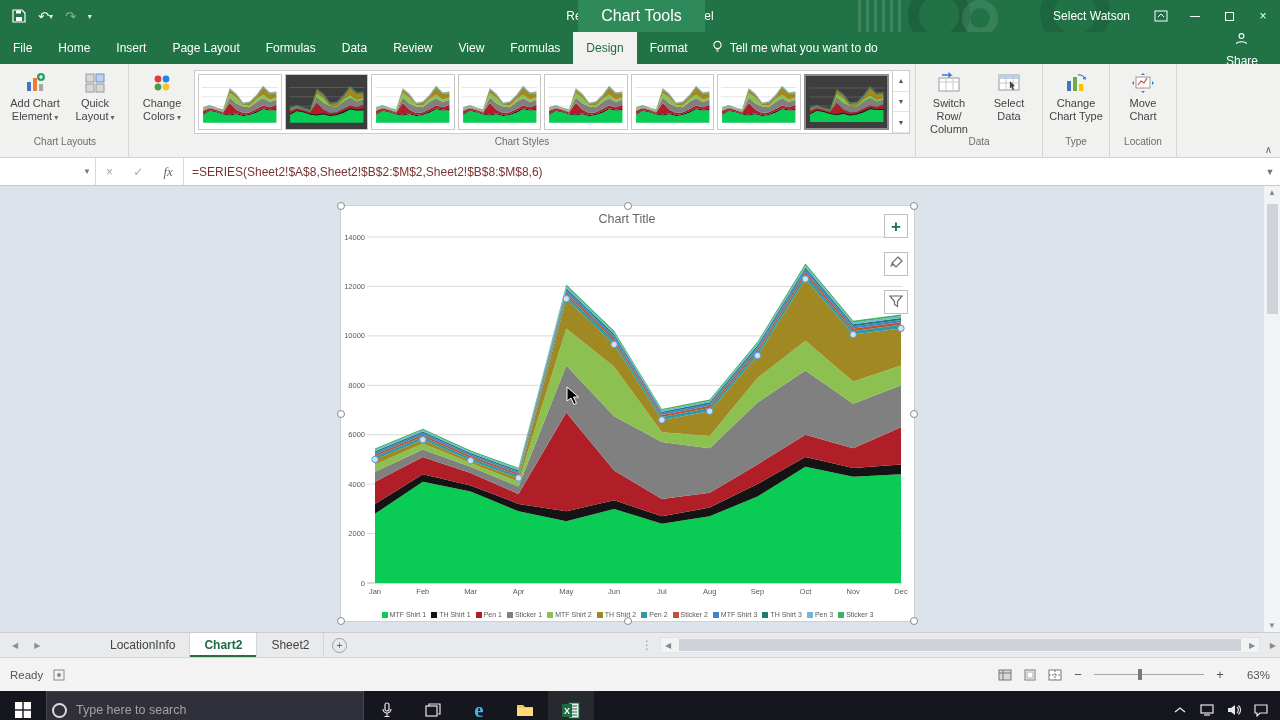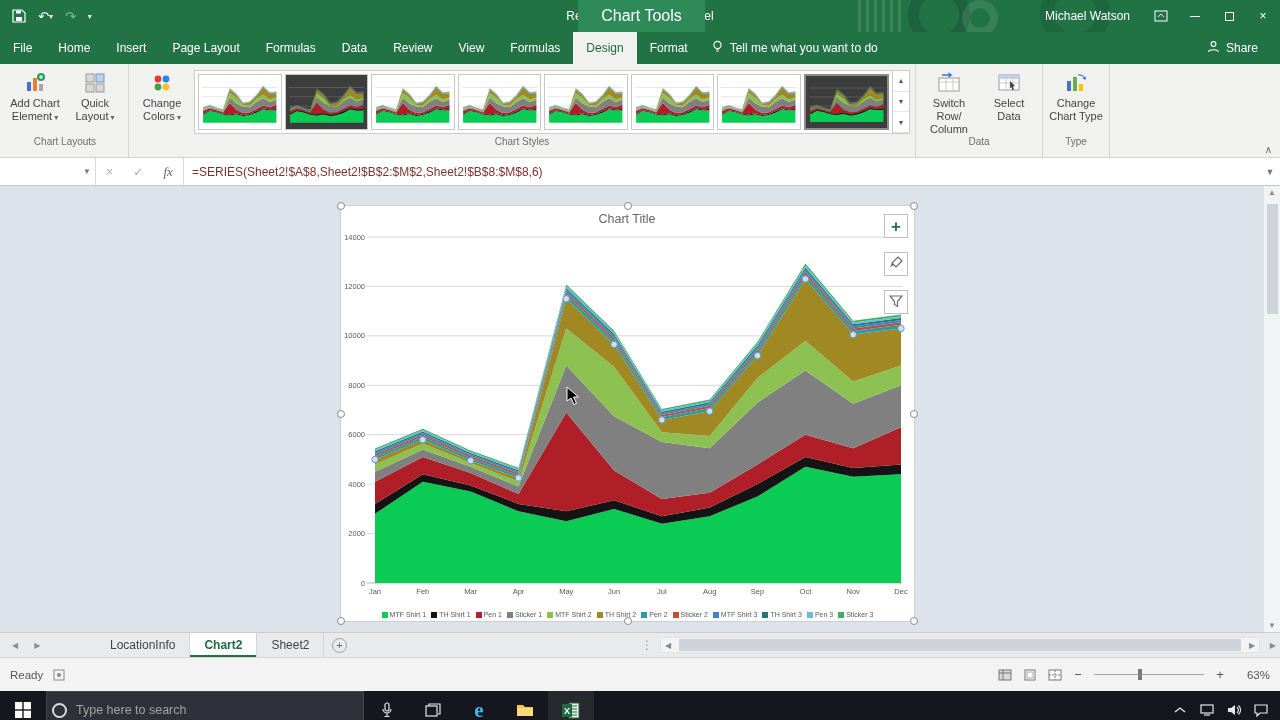--- a/index.html
+++ b/index.html
@@ -25,21 +25,21 @@
   .tb-user { font-size:12px; margin-right:14px; }
   .wctl { width:34px; height:32px; display:flex; align-items:center; justify-content:center; color:#fff; }
   .maxbox { width:9px; height:9px; border:1px solid #fff; display:inline-block; }
   .minbar { width:10px; height:1px; background:#fff; display:inline-block; }
 
   
   .tabrow { height:32px; background:#217346; display:flex; align-items:stretch; color:#fff; }
   .rtab { padding:0 13px; line-height:32px; font-size:12px; white-space:nowrap; cursor:default; }
   .rtab.active { background:#f1f1ef; color:#1e6b43; }
   .tellme { display:flex; align-items:center; gap:6px; margin-left:10px; font-size:12px; white-space:nowrap; }
-  .share { margin-left:auto; display:flex; align-items:center; gap:6px; padding-right:22px; font-size:12px; }
+  .share { margin-left:auto; display:flex; align-items:center; gap:6px; padding-right:22px; font-size:12px;flex-direction:column; }
 
   
   .ribbon { height:94px; background:#f1f1ef; border-bottom:1px solid #d5d3d1; display:flex; position:relative; padding:0 2px; }
   .rgroup { position:relative; border-right:1px solid #d8d6d4; padding:2px 3px 16px 3px; display:flex; align-items:flex-start; }
   .rgroup-label { position:absolute; bottom:10px; left:0; right:0; text-align:center; font-size:10px; color:#6e6c6a; white-space:nowrap; }
   .bigbtn { width:60px; display:flex; flex-direction:column; align-items:center; padding-top:3px; font-size:11px; color:#444; text-align:center; line-height:13px; cursor:default; }
   .bicon { height:28px; display:flex; align-items:center; justify-content:center; }
   .dd { font-size:8px; margin-left:2px; color:#666; }
   .gallery { width:716px; display:flex; margin:4px 2px; border:1px solid #cfcdcb; background:#fff; height:64px; }
   .gthumbs { flex:1; display:flex; gap:3px; padding:3px; overflow:hidden; }
@@ -128,21 +128,21 @@
             <rect x="4" y="1.5" width="5" height="3" fill="#fff"></rect>
           </svg>
       </span>
       <span class="qbtn">↶<span class="qdd">▾</span></span>
       <span class="qbtn dim">↷</span>
       <span class="qbtn qdd">▾</span>
     </div>
     <div class="tb-title">RetailNetwork S4V4 - Excel</div>
     <div class="ct-band" id="ct-band" style="left: 578px; width: 127px;">Chart Tools</div>
     <div class="tb-right">
-      <span class="tb-user">Michael Watson</span>
+      <span class="tb-user">Select Watson</span>
       <span class="wctl">
         <svg width="14" height="12" viewBox="0 0 14 12">
             <rect x="1" y="1" width="12" height="10" fill="none" stroke="#fff"></rect>
             <path d="M4,7 l3,-3 l3,3" fill="none" stroke="#fff"></path>
           </svg>
       </span>
       <span class="wctl">
           <span class="minbar"></span>
         </span>
       <span class="wctl">
@@ -423,20 +423,33 @@
               <rect x="9" y="5" width="4" height="14" fill="#70ad47"></rect>
               <rect x="15" y="12" width="4" height="7" fill="#ffc000"></rect>
               <path d="M14,3 a6,6 0 0 1 7,4 l-2,-0.5 m2,0.5 l0.5,-2" fill="none" stroke="#2f7bd9" stroke-width="1.2"></path>
             </svg>
         </span>
         <span class="blabel"><span>Change</span><br><span>Chart Type</span></span>
       </div>
       <div class="rgroup-label">Type</div>
     </div>
 
+    <div class="rgroup">
+      <div class="bigbtn">
+        <span class="bicon">
+          <svg width="24" height="22" viewBox="0 0 24 22">
+              <rect x="5" y="5" width="14" height="11" fill="#fff" stroke="#9a9a9a"></rect>
+              <path d="M7,13 l3,-4 l3,2 l3,-5" fill="none" stroke="#c0504d" stroke-width="1.2"></path>
+              <path d="M12,1 l2,2 h-4 z M12,21 l-2,-2 h4 z M1,11 l2,-2 v4 z M23,11 l-2,2 v-4 z" fill="#2f7bd9"></path>
+            </svg>
+        </span>
+        <span class="blabel"><span>Move</span><br><span>Chart</span></span>
+      </div>
+      <div class="rgroup-label">Location</div>
+    </div>
     <div class="ribbon-collapse">∧</div>
   </div>
 
   <div class="formulabar">
     <div class="namebox">
       <span class="nb-text"></span>
       <span class="nb-arrow">▼</span>
     </div>
     <div class="fxbtns">
       <span>×</span>

